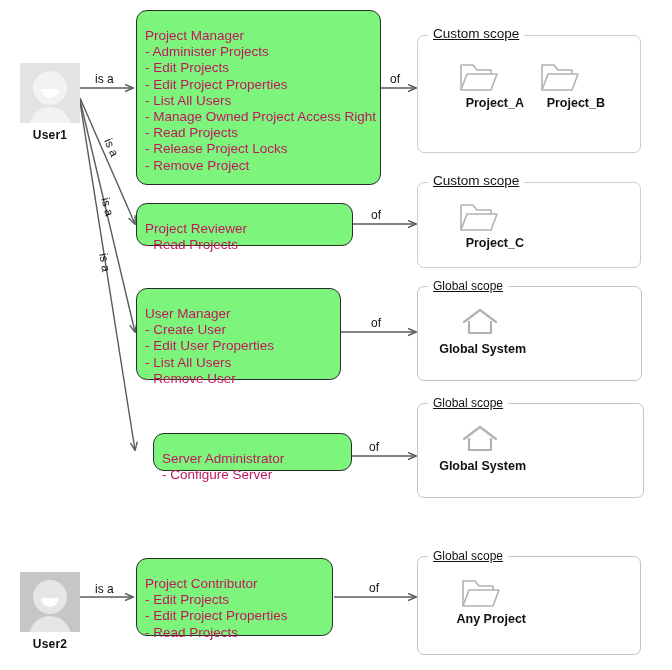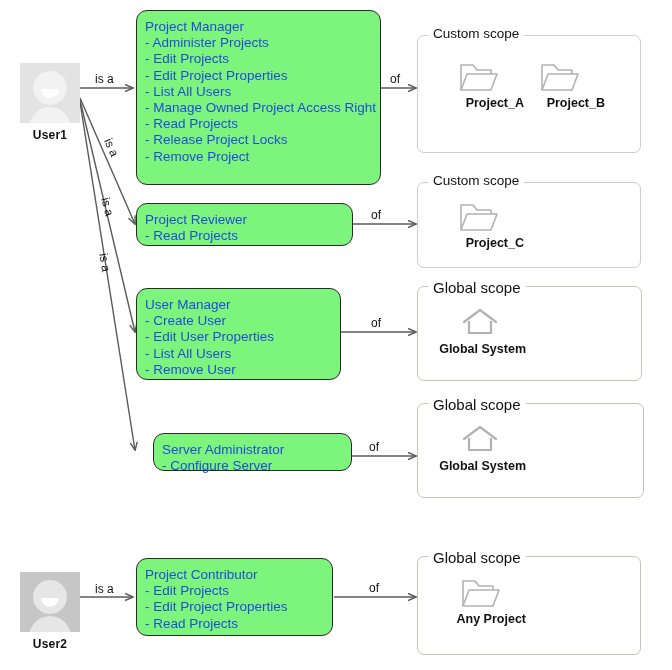--- a/index.html
+++ b/index.html
@@ -38,47 +38,48 @@
     margin-top:5px;width:60px;letter-spacing:.2px;
   }
 
   
   .role-box{
     position:absolute;
     background:#7df57d;
     border:1.4px solid #2b2b2b;
     border-radius:11px;
     box-sizing:border-box;
-    padding:8px 8px 6px 8px;
+    padding:17px 8px 6px 8px;
     font-size:13.5px;
     line-height:16.2px;
-    color:#1d4ed8;
+    color:#be185d;
     white-space:nowrap;
   }
   .role-title{font-size:13.5px;}
   .role-perm{font-size:13.5px;}
 
   
   .scope-box{
     position:absolute;
     box-sizing:border-box;
     background:#ffffff;
     border:1px solid #c9cdd4;
     border-radius:7px;
   }
   .scope-box.warm{border-color:#c9c4bb;}
   .scope-legend{
     position:absolute;top:-9px;left:10px;
     background:#ffffff;
     padding:0 5px;
     color:#111;
     white-space:nowrap;
+    text-decoration:underline;
   }
   .scope-legend.big{font-size:13.5px;top:-10px;}
-  .scope-legend.small{font-size:15px;top:-8px;}
+  .scope-legend.small{font-size:12px;top:-8px;}
 
   .scope-items{
     position:absolute;left:0;top:0;width:100%;height:100%;
   }
   .scope-item{
     position:absolute;
     text-align:center;
     width:92px;
   }
   .scope-item .ico{height:38px;display:flex;align-items:flex-end;justify-content:center;}

